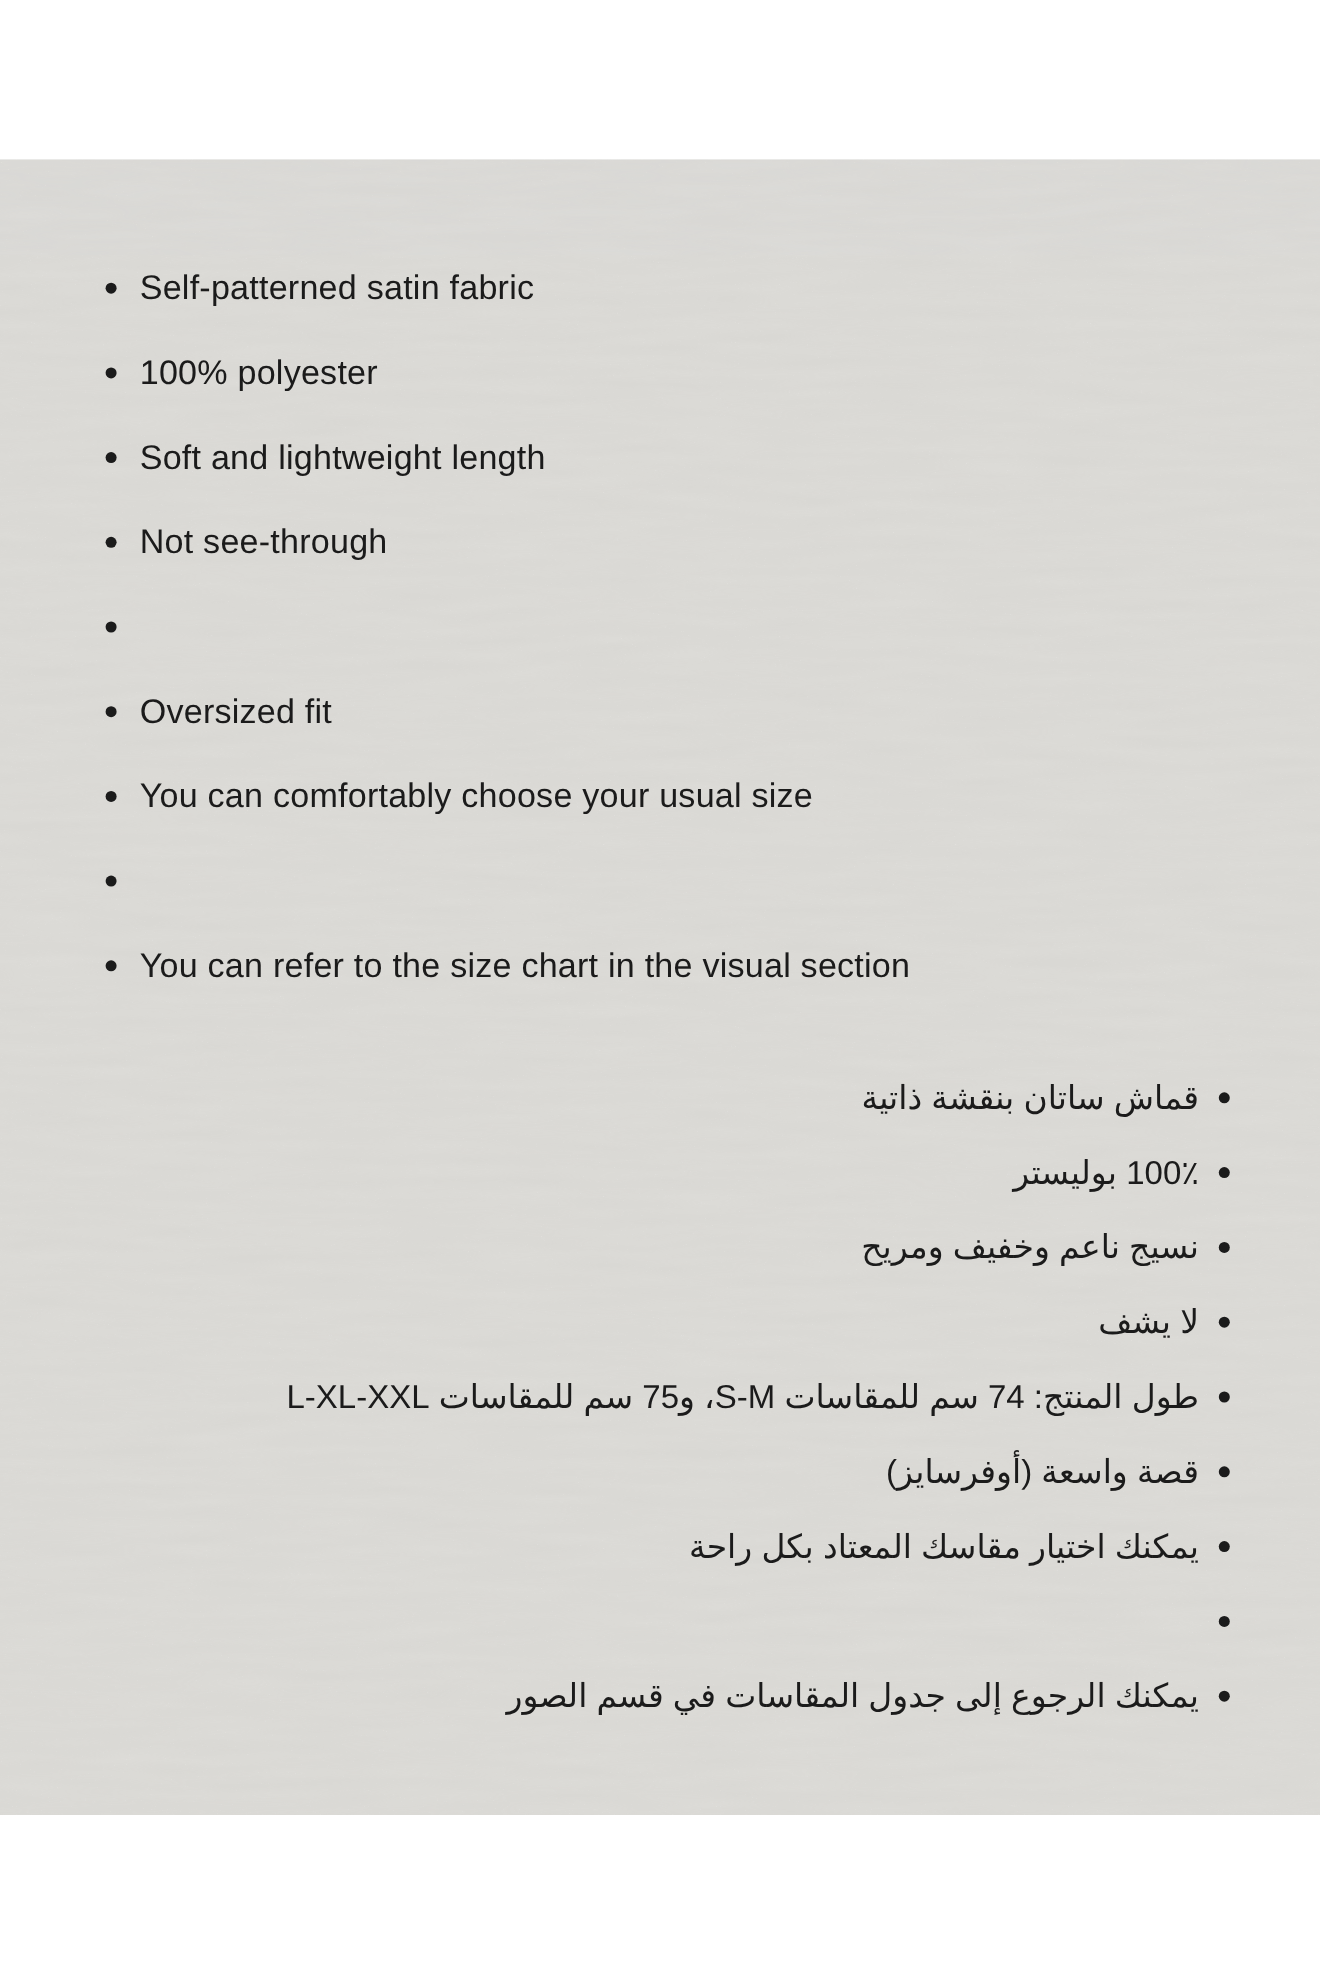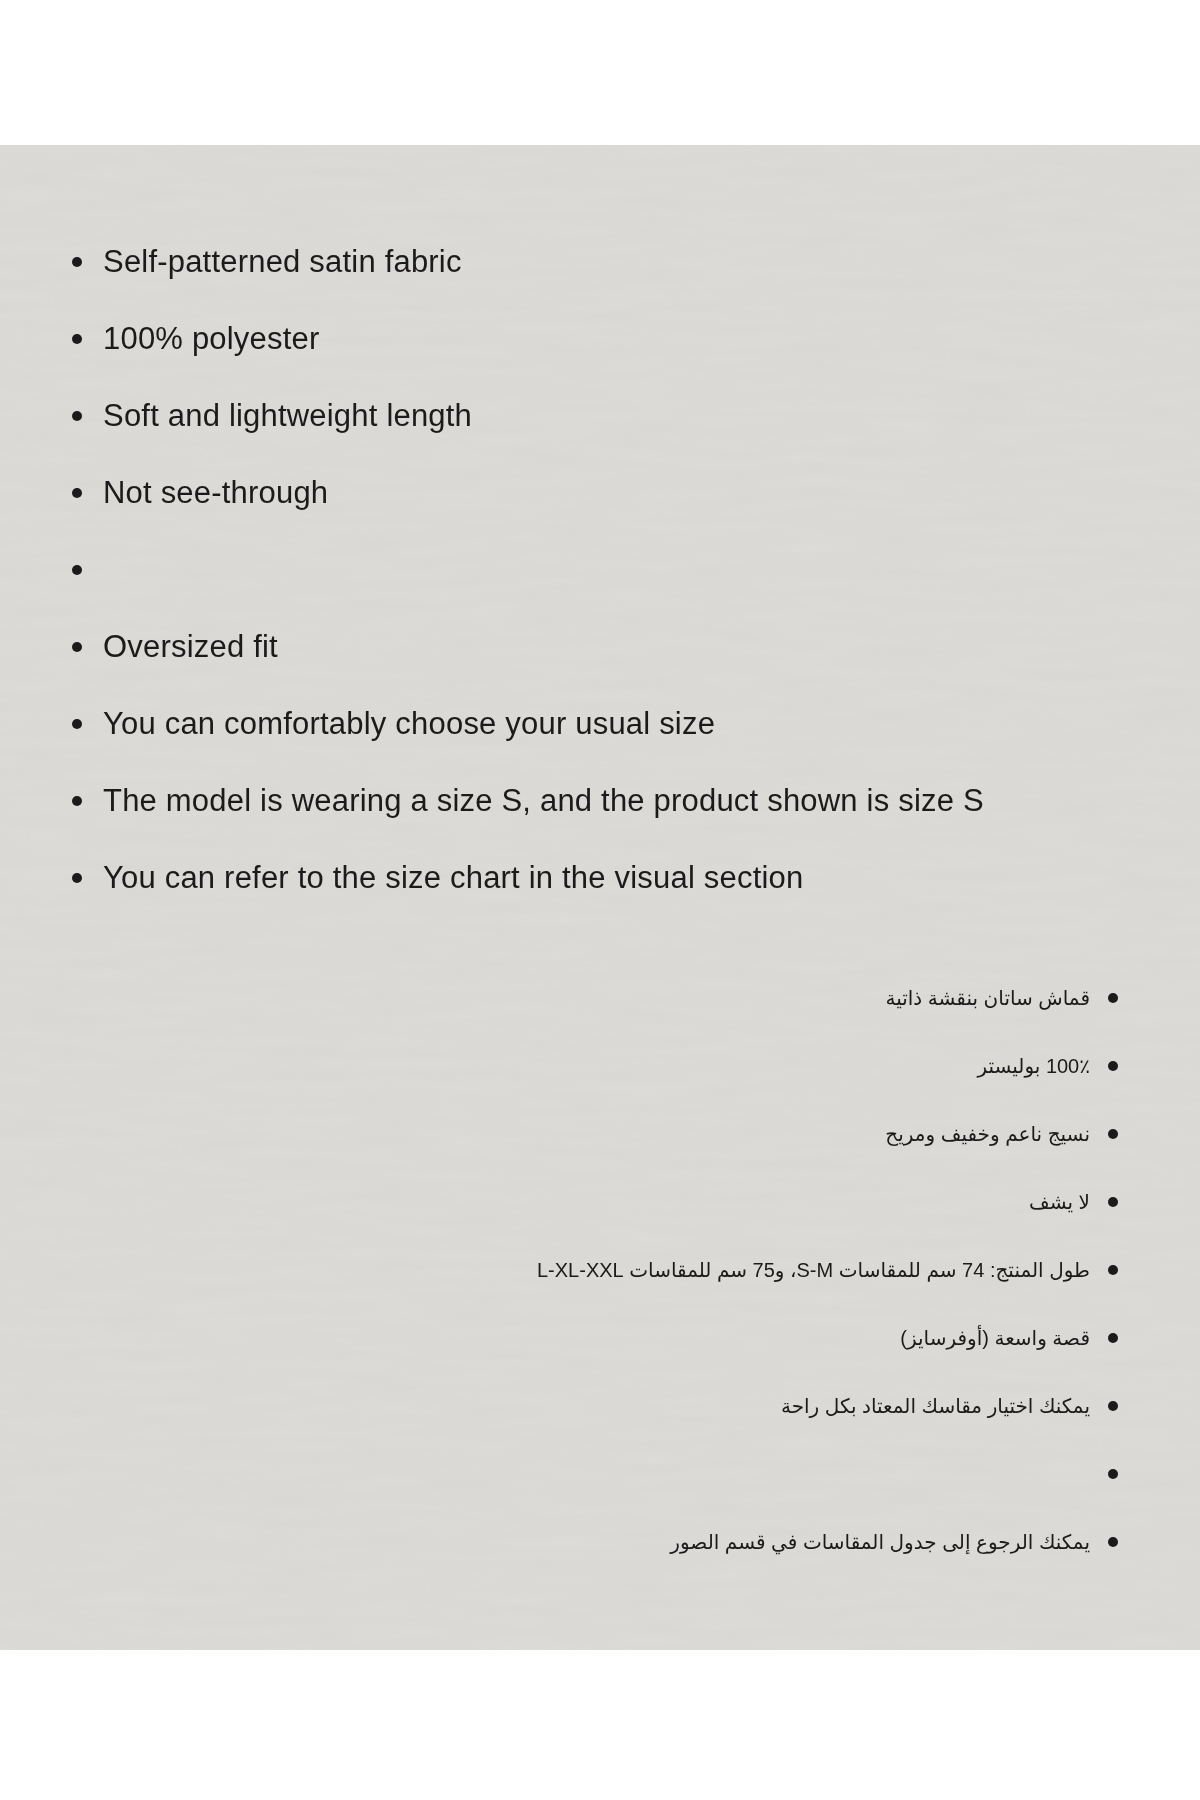--- a/index.html
+++ b/index.html
@@ -48,21 +48,21 @@
   }
   .dot {
     flex: none;
     width: 10px;
     height: 10px;
     border-radius: 50%;
     background: #1b1b1b;
   }
   
   ul.en-list {
-    left: 72px;
+    left: 96px;
     top: 240px;
     direction: ltr;
     text-align: left;
   }
   ul.en-list li {
     gap: 21px;
     height: 44px;
     margin-bottom: 33px;
     font-size: 31px;
     letter-spacing: 0.2px;
@@ -71,21 +71,21 @@
   ul.ar-list {
     right: 82px;
     top: 976px;
     direction: rtl;
     text-align: right;
   }
   ul.ar-list li {
     gap: 18px;
     height: 44px;
     margin-bottom: 24px;
-    font-size: 20px;
+    font-size: 30px;
   }
   .line-text {
     display: inline-block;
   }
 </style>
 </head>
 <body>
 
 <div id="screen">
 
@@ -138,21 +138,20 @@
       <li>
         <span class="dot"></span>
         <span class="line-text">Oversized fit</span>
       </li>
       <li>
         <span class="dot"></span>
         <span class="line-text">You can comfortably choose your usual size</span>
       </li>
       <li>
         <span class="dot"></span>
-        <span class="line-text">The model is wearing a size S, and the product shown is size S</span>
       </li>
       <li>
         <span class="dot"></span>
         <span class="line-text">You can refer to the size chart in the visual section</span>
       </li>
     </ul>
 
     <ul class="bullet-list ar-list">
       <li>
         <span class="dot"></span>

